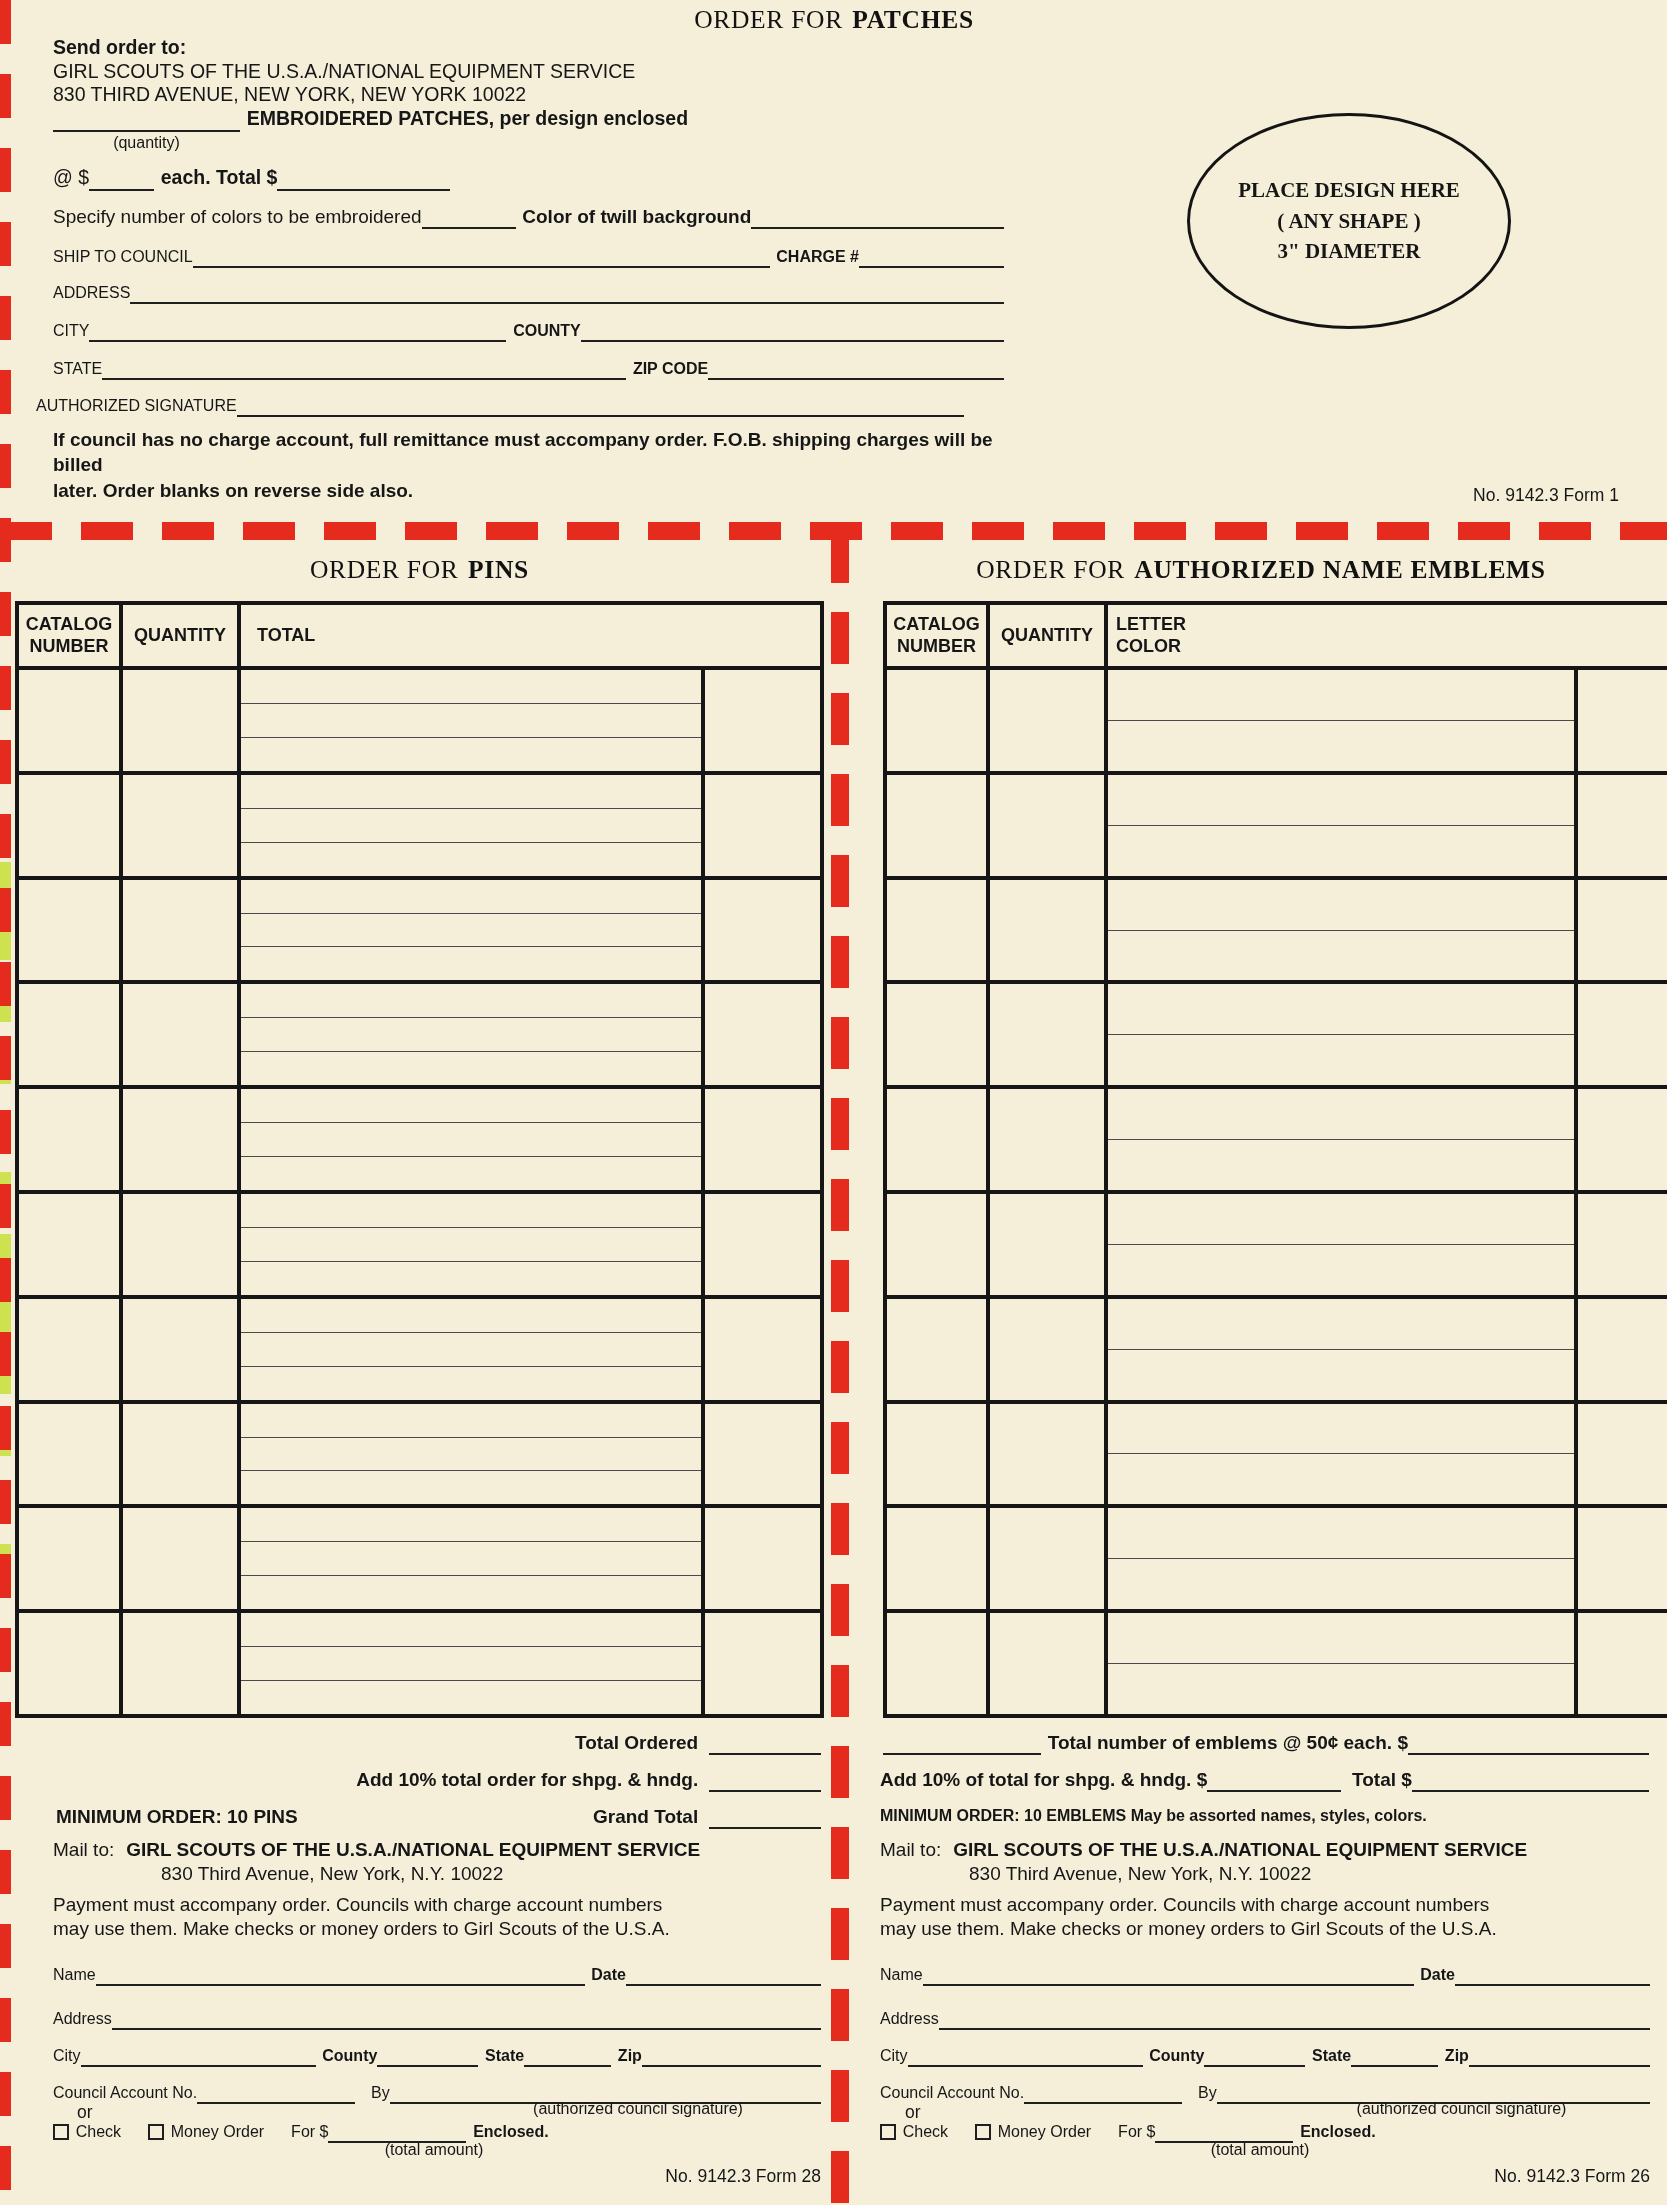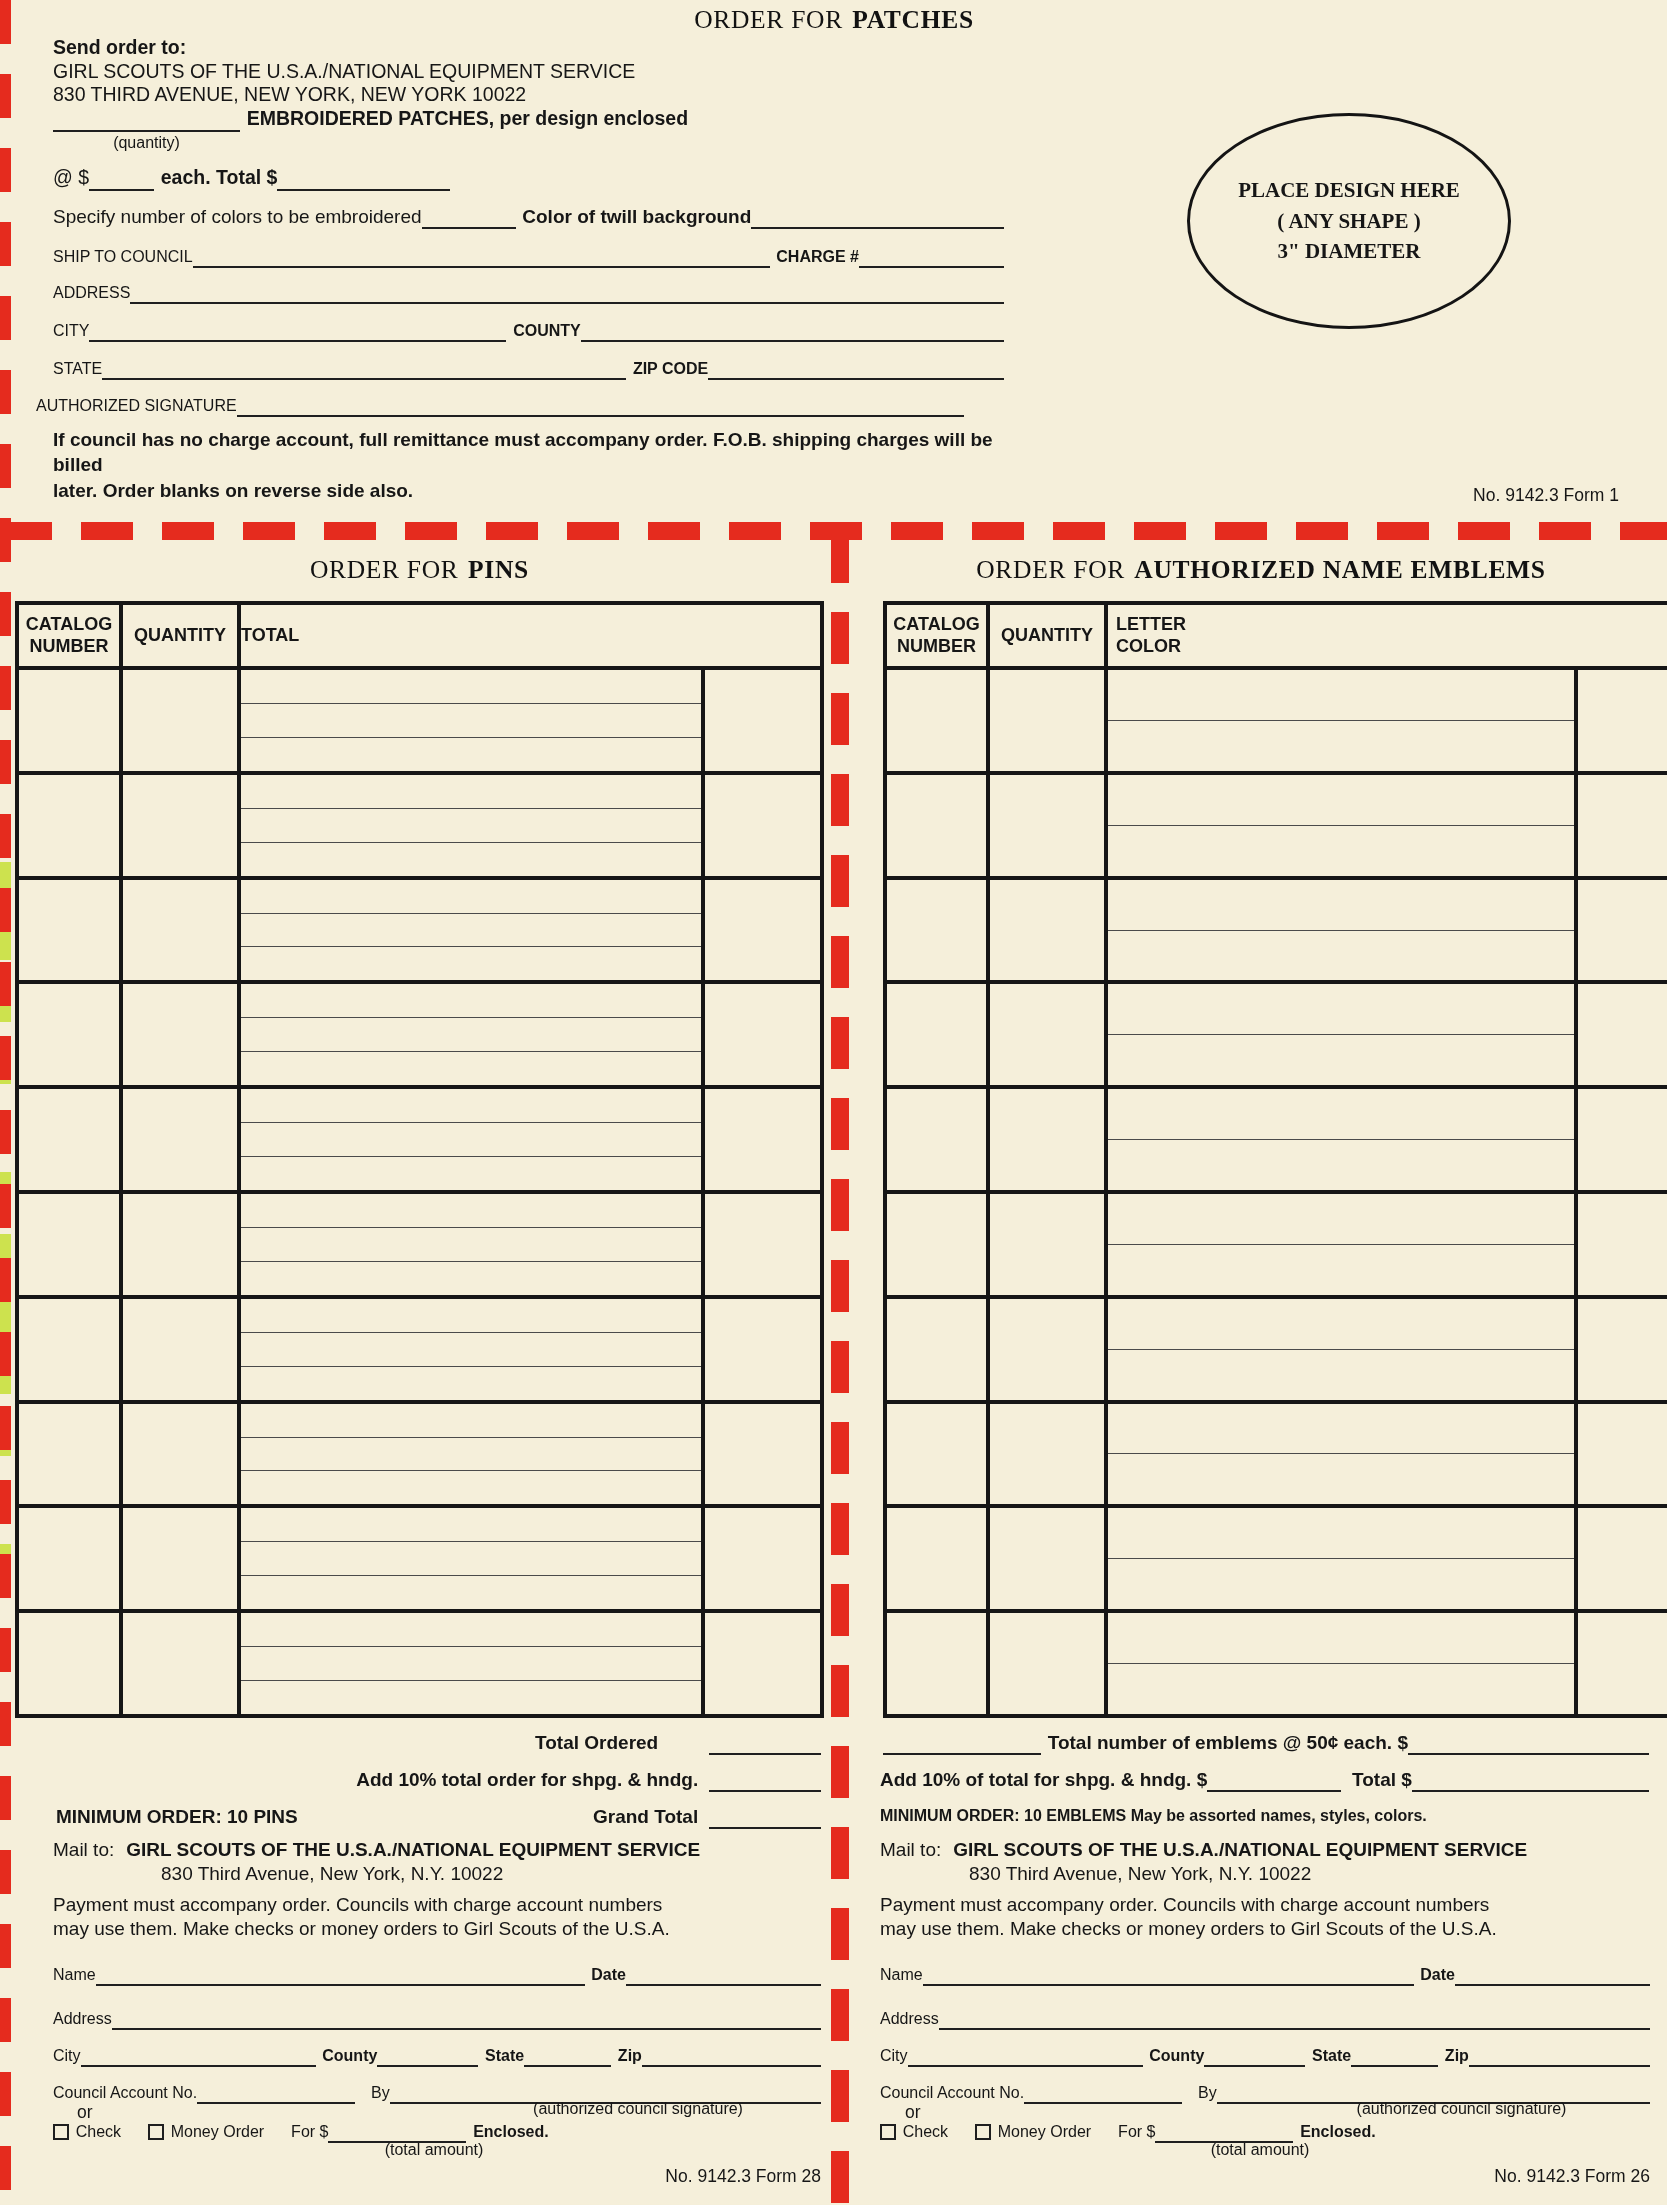--- a/index.html
+++ b/index.html
@@ -6,21 +6,21 @@
   html,body { background:#777; }
   .page {
     position:relative; width:1668px; height:2205px;
     background:#f5efda; overflow:hidden;
     font-family:"Liberation Sans", sans-serif; color:#161616;
   }
   .abs { position:absolute; }
   .row { position:absolute; display:flex; align-items:flex-end; height:25.5px; }
   .row > span { white-space:nowrap; line-height:1.12; padding-bottom:1.3px; }
   .ul { align-self:stretch; border-bottom:2px solid #1f1f1f; flex:0 0 auto; }
-  .grow { flex:1 1 auto; }
+  .grow { flex:1 1 auto;padding-left:16px; }
   .ml { margin-left:6.7px;font-weight:bold; }
   .t24{font-size:16px} .t26{font-size:17.5px} .t27{font-size:16px} .t28{font-size:19px} .t29{font-size:19.5px}
   .bold{font-weight:700}
   .center{text-align:center}
   .right{text-align:right}
 
   .title { position:absolute; font-family:"Liberation Serif", serif; font-size:25.5px; letter-spacing:0.7px; color:#121212; white-space:nowrap; }
   .title b { margin-left:9.4px; font-weight:700;margin-top:31px; }
 
   
@@ -256,21 +256,21 @@
           <div class="cell subwrap" style="width:464px;">
             <div class="sub"></div>
             <div class="sub"></div>
             <div class="sub"></div>
           </div>
           <div class="cell grow"></div>
         </div>
         </div>
     </div>
 
-    <div class="row bold" style="left:336px;top:1729px;width:485px;justify-content:flex-end;gap:40px;">
+    <div class="row bold" style="left:336px;top:1729px;width:485px;justify-content:flex-end;">
       <span class="t28">Total Ordered</span>
       <span class="ul" style="width:112px;margin-left:10.8px;"></span>
     </div>
     <div class="row bold" style="left:202px;top:1766px;width:619px;justify-content:flex-end;">
       <span class="t28">Add 10% total order for shpg. &amp; hndg.</span>
       <span class="ul" style="width:112px;margin-left:10.8px;"></span>
     </div>
     <div class="row bold" style="left:56px;top:1803px;width:765px;">
       <span class="t28">MINIMUM ORDER: 10 PINS</span>
       <span class="grow"></span>

